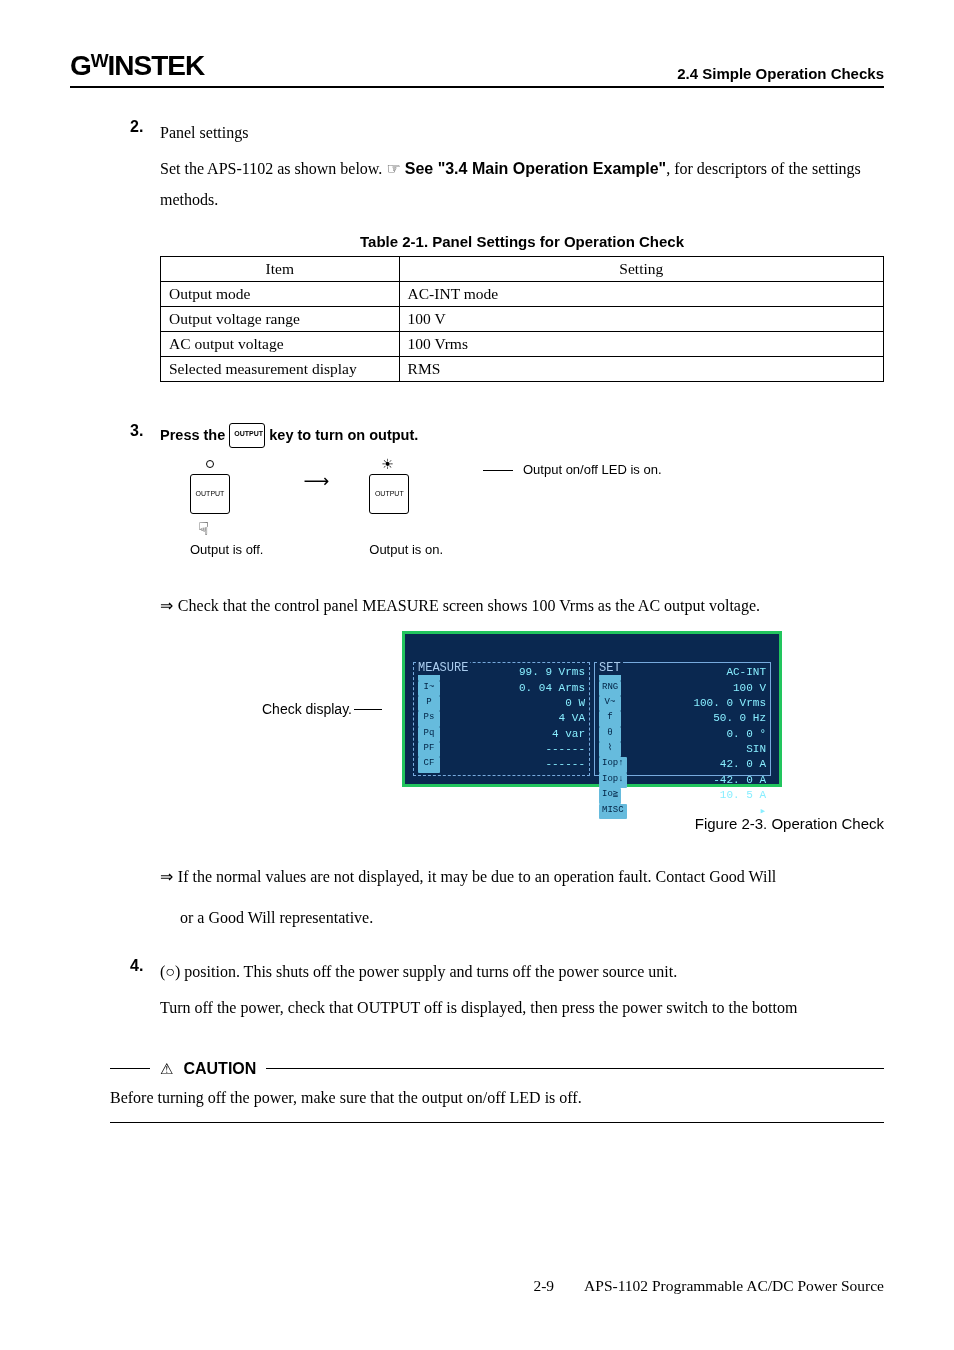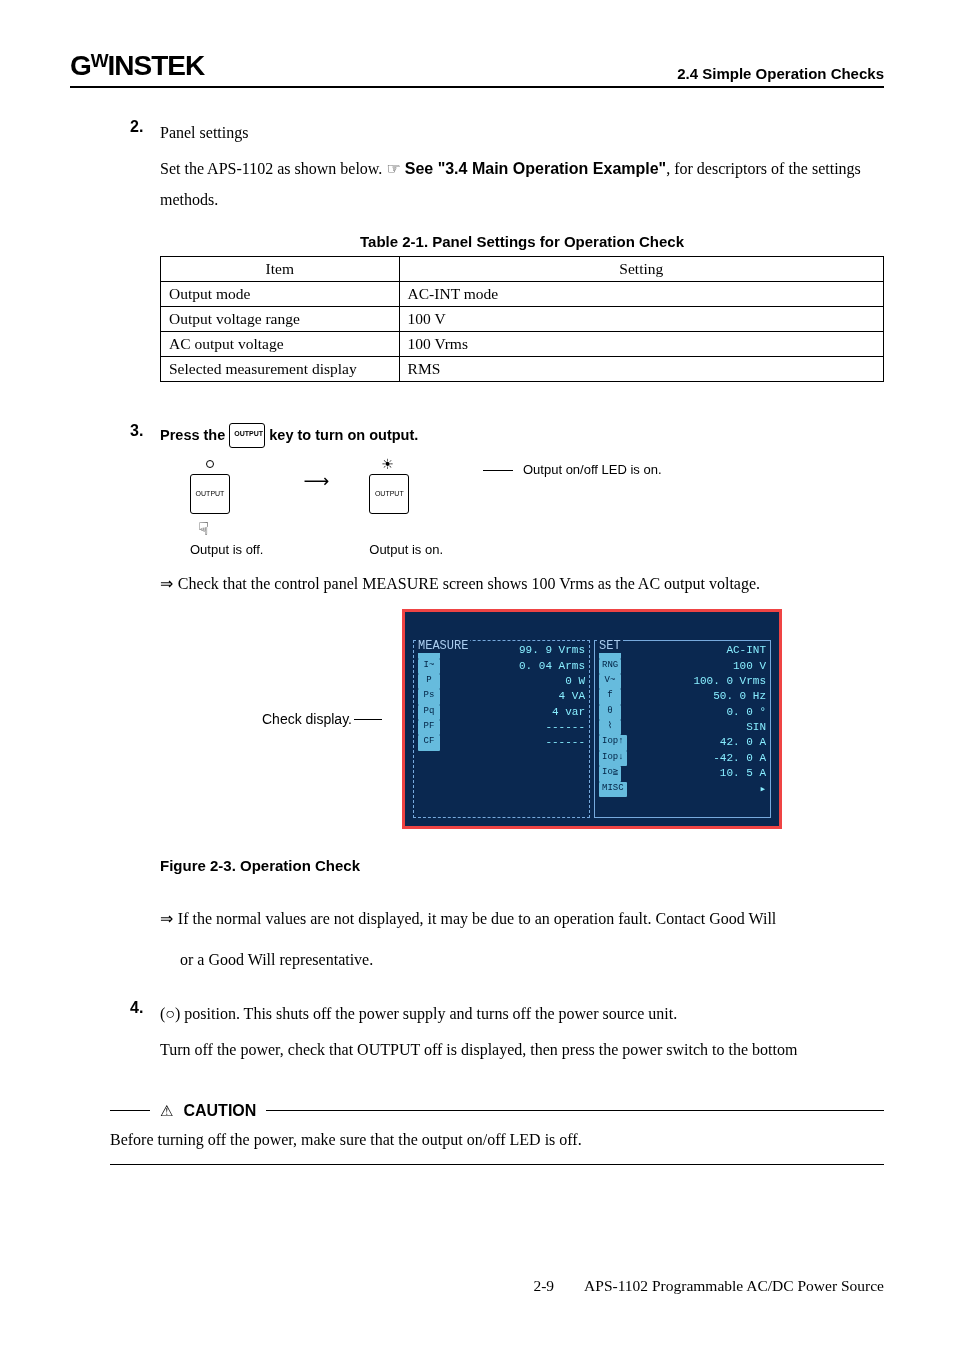--- a/index.html
+++ b/index.html
@@ -30,33 +30,33 @@
   table.settings th { text-align: center; }
   .key-icon { display:inline-block; border: 1px solid #000; border-radius: 3px; padding: 6px 4px 10px 4px; font-size: 7px; font-family: Arial, sans-serif; vertical-align: middle; width: 36px; text-align:center; line-height:1; }
   .sans { font-family: Arial, sans-serif; }
   .output-diagram { margin: 10px 0 10px 30px; display:flex; align-items:flex-start; gap: 40px;}
   .output-box { border:1px solid #000; border-radius:3px; width:40px; height:40px; font-size:7px; display:flex; align-items:center; justify-content:center; font-family:Arial,sans-serif; position:relative;}
   .led-off { width:8px; height:8px; border:1px solid #000; border-radius:50%; position:absolute; top:-14px; left:16px;}
   .led-on { position:absolute; top:-18px; left:12px; font-size:14px;}
   .hand-cursor { position:absolute; bottom:-26px; left:8px; font-size:18px;}
   .out-label { font-family: Arial, sans-serif; font-size:13px; text-align:center; margin-top: 28px;}
   .arrow-h { font-size: 18px; margin-top:10px;}
-  .check-line { margin-top: 12px; line-height:1.8;}
+  .check-line { margin-top: 34px; line-height:1.8;}
   .rarrow { font-family: Arial, sans-serif;}
   .display-area { margin-top: 10px; display:flex; align-items:center; justify-content:center; gap:10px;}
   .display-label { font-family: Arial, sans-serif; font-size:14px; position:relative;}
   .display-label::after { content:""; position:absolute; right:-30px; top:8px; width:28px; border-top:1px solid #000;}
-  .lcd { border: 3px solid #ef4444; background:#0a2850; width: 380px; height: 220px; padding: 28px 8px 8px 8px; display:flex; gap:4px; font-family: "Courier New", monospace; }
+  .lcd { border: 3px solid #22c55e; background:#0a2850; width: 380px; height: 156px; padding: 28px 8px 8px 8px; display:flex; gap:4px; font-family: "Courier New", monospace; }
   .lcd-panel { border: 1px dashed #7ad; flex:1; padding: 2px 4px; color:#7cf; font-size:12px; position:relative;}
   .lcd-panel.solid { border-style: solid;}
   .lcd-title { position:absolute; top:-2px; left:2px; background:#0a2850; color:#ace; font-size:12px; padding:0 2px;}
   .lcd-row { display:flex; justify-content:space-between; line-height:1.4; font-size:11px;}
   .lcd-tag { background:#6bd; color:#024; padding:0 3px; font-size:9px; border-radius:1px; min-width:22px; display:inline-block; text-align:center;}
   .lcd-val { color:#8ef; }
-  .fig-caption { font-family: Arial, sans-serif; font-weight:bold; text-align:left; margin: 28px 0 30px 0; font-size:15px;}
+  .fig-caption { font-family: Arial, sans-serif; font-weight:normal; text-align:right; margin: 28px 0 30px 0; font-size:15px;}
   .note-line { line-height:1.9; margin-top:10px;}
   .indent { padding-left: 20px;}
   .caution-block { margin-top: 30px; margin-left: -20px;}
   .caution-head { display:flex; align-items:center; gap:10px;}
   .caution-head .line-l { flex:0 0 40px; border-top:1.5px solid #000;}
   .caution-head .line-r { flex:1; border-top:1.5px solid #000;}
   .caution-label { font-family: Arial, sans-serif; font-weight:bold; font-size:16px;}
   .warn-icon { display:inline-block; font-size:15px;}
   .caution-text { margin-top:6px; line-height:1.8; border-bottom:1.5px solid #000; padding-bottom:10px;}
   .footer { position:absolute; bottom: 55px; right: 70px; left:70px; display:flex; justify-content:flex-end; gap: 30px; font-size:15.5px;}

